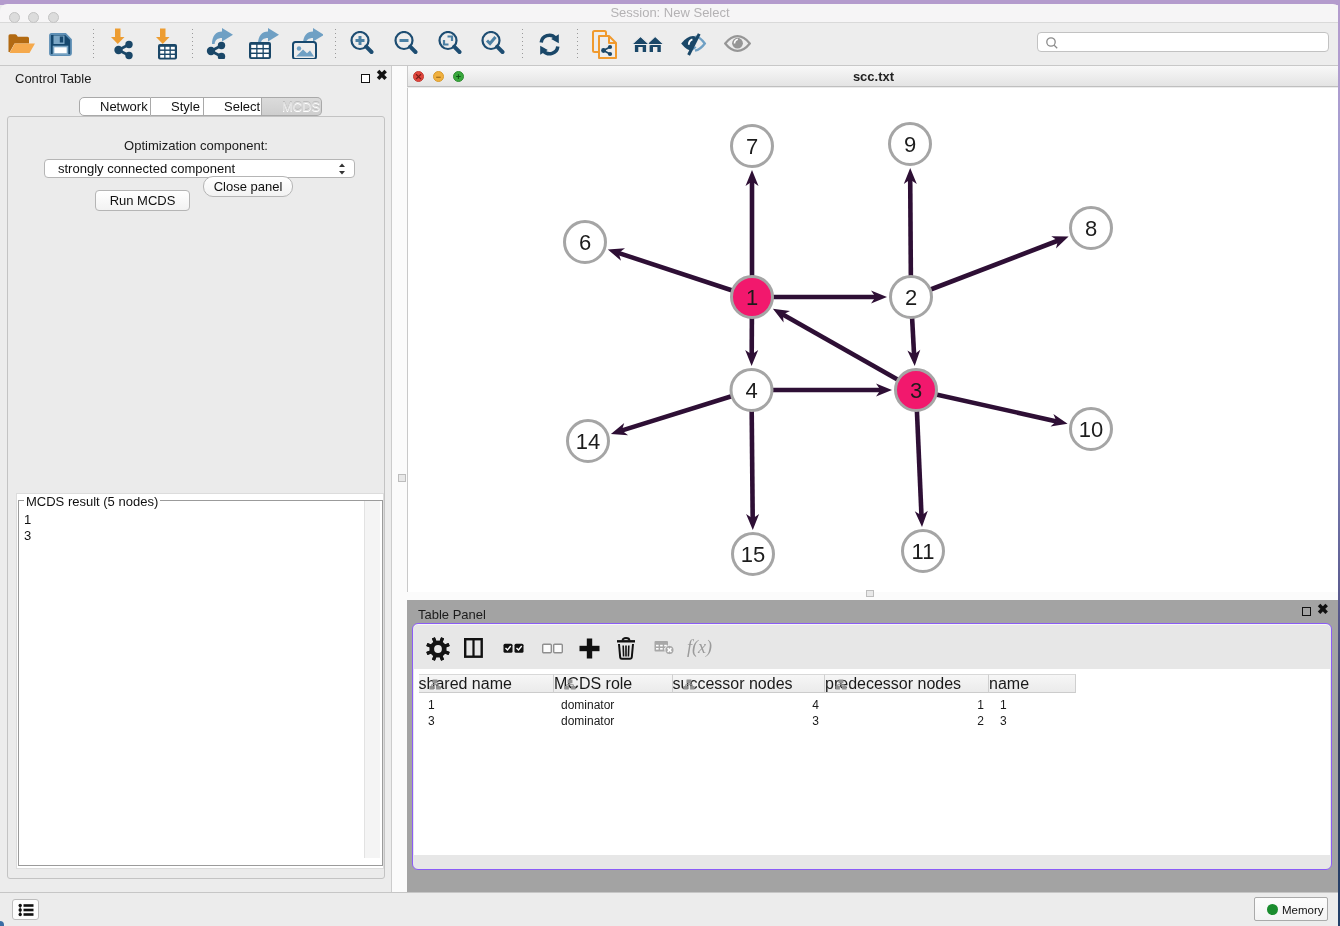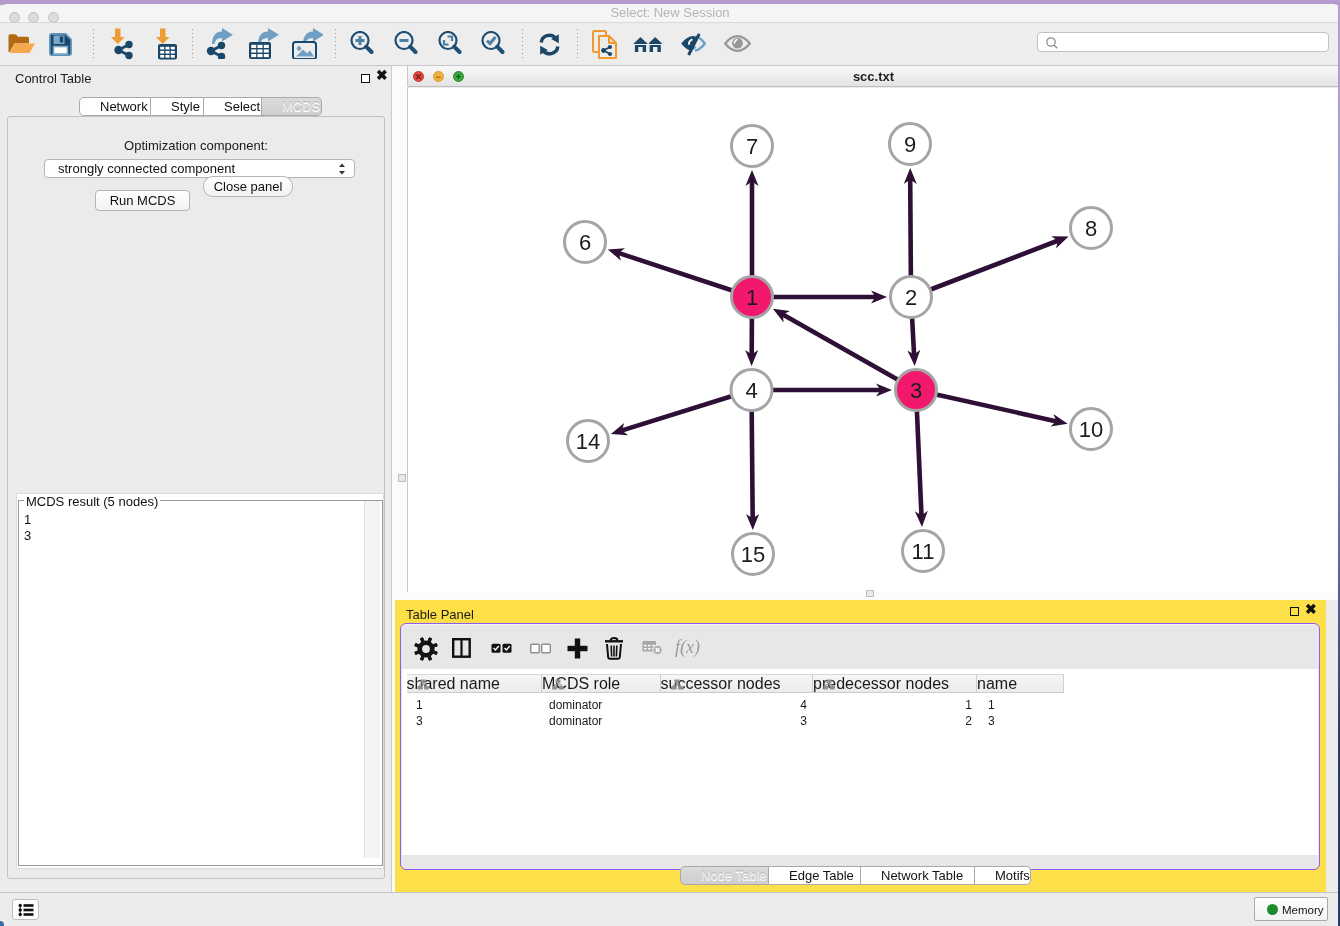--- a/index.html
+++ b/index.html
@@ -74,21 +74,21 @@
 #net-title-text { left:407px; top:69px; width:933px; text-align:center; font-size:13px;
   font-weight:bold; color:#222; }
 .tl { position:absolute; top:71px; width:11px; height:11px; border-radius:50%;
   font-size:9px; font-weight:bold; text-align:center; line-height:11px; }
 #canvas { left:407px; top:88px; width:933px; height:504px; background:#fff;
   border-left:1px solid #c9c9c9; }
 #hsplit { left:407px; top:592px; width:933px; height:8px; background:#fbfbfb; }
 #hsplit-handle { left:866px; top:590px; width:8px; height:7px; background:#e8e8e8; border:1px solid #bdbdbd; }
 
 
-#tablepanel { left:395px; top:600px; width:931px; height:292px; background:#fde047; }
+#tablepanel { left:407px; top:600px; width:931px; height:292px; background:#a3a3a3; }
 #tp-title { left:11px; top:7px; font-size:13px; color:#1c1c1c; }
 #tp-box { left:5px; top:23px; width:920px; height:247px; background:#e7e7e7;
   border:1px solid #8b5cf6; border-radius:6px; box-shadow:inset 0 1px 0 #f5f5f5; }
 #tp-toolbar { position:absolute; left:0; top:0; width:918px; height:45px; }
 #tp-table { position:absolute; left:1px; top:45px; width:916px; height:186px; background:#fff; }
 .thdr { position:absolute; top:5px; height:19px; background:linear-gradient(#f6f6f6,#ebebeb);
   border-right:1px solid #cfcfcf; border-top:1px solid #d8d8d8; border-bottom:1px solid #cccccc;
   font-size:16px; color:#1a1a1a; text-align:left; line-height:18px; }
 .trow { position:absolute; font-size:12px; color:#1a1a1a; }
 
@@ -107,21 +107,21 @@
 </style>
 </head>
 <body>
 
 <div class="abs" id="wp-top"></div>
 <div class="abs" id="titlebar">
   <div class="dot" style="left:9px"></div>
   <div class="dot" style="left:28px"></div>
   <div class="dot" style="left:48px"></div>
 </div>
-<div class="abs" id="title-text">Select: New Session</div>
+<div class="abs" id="title-text">Session: New Select</div>
 
 <div class="abs" id="toolbar">
   <div class="tsep" style="left:93px"></div>
     <div class="tsep" style="left:192px"></div>
     <div class="tsep" style="left:335px"></div>
     <div class="tsep" style="left:522px"></div>
     <div class="tsep" style="left:577px"></div>
     <svg class="abs" style="left:8px;top:10px" width="28" height="21" viewBox="0 0 28 21">
       <path d="M0.5,19 L0.5,2.8 Q0.5,1.2 2,1.2 L7,1.2 Q8.2,1.2 8.8,2.2 L9.8,3.8 L19.5,3.8 Q21,3.8 21,5.3 L21,10.5 L6.5,10.5 L1.8,19 Z" fill="#b26a12"></path>
       <path d="M1.5,20 L6.8,10.5 L27,10.5 L21.5,20 Z" fill="#f5a94c"></path>
@@ -428,28 +428,20 @@
         <div class="trow" style="left:258px;top:29px;width:147px;text-align:right">4</div>
         <div class="trow" style="left:415px;top:29px;width:155px;text-align:right">1</div>
         <div class="trow" style="left:586px;top:29px">1</div>
         <div class="trow" style="left:14px;top:45px">3</div>
         <div class="trow" style="left:147px;top:45px">dominator</div>
         <div class="trow" style="left:258px;top:45px;width:147px;text-align:right">3</div>
         <div class="trow" style="left:415px;top:45px;width:155px;text-align:right">2</div>
         <div class="trow" style="left:586px;top:45px">3</div>
     </div>
   </div>
-  <div class="abs" id="tp-tabs">
-    <div class="tabrow">
-      <div class="tab first active" style="width:89px">Node Table</div>
-      <div class="tab" style="width:92px">Edge Table</div>
-      <div class="tab" style="width:114px">Network Table</div>
-      <div class="tab last" style="width:56px">Motifs</div>
-    </div>
-  </div>
 </div>
 
 <div class="abs" id="statusbar"></div>
 <div class="abs" id="list-btn">
   <svg width="16" height="14" viewBox="0 0 16 14">
     <circle cx="2.2" cy="2.5" r="1.7" fill="#111"></circle>
     <circle cx="2.2" cy="7" r="1.7" fill="#111"></circle>
     <circle cx="2.2" cy="11.5" r="1.7" fill="#111"></circle>
     <line x1="2.2" y1="2.5" x2="2.2" y2="11.5" stroke="#111" stroke-width="0.8"></line>
     <rect x="5.5" y="1.2" width="10" height="2.6" fill="#111"></rect>

